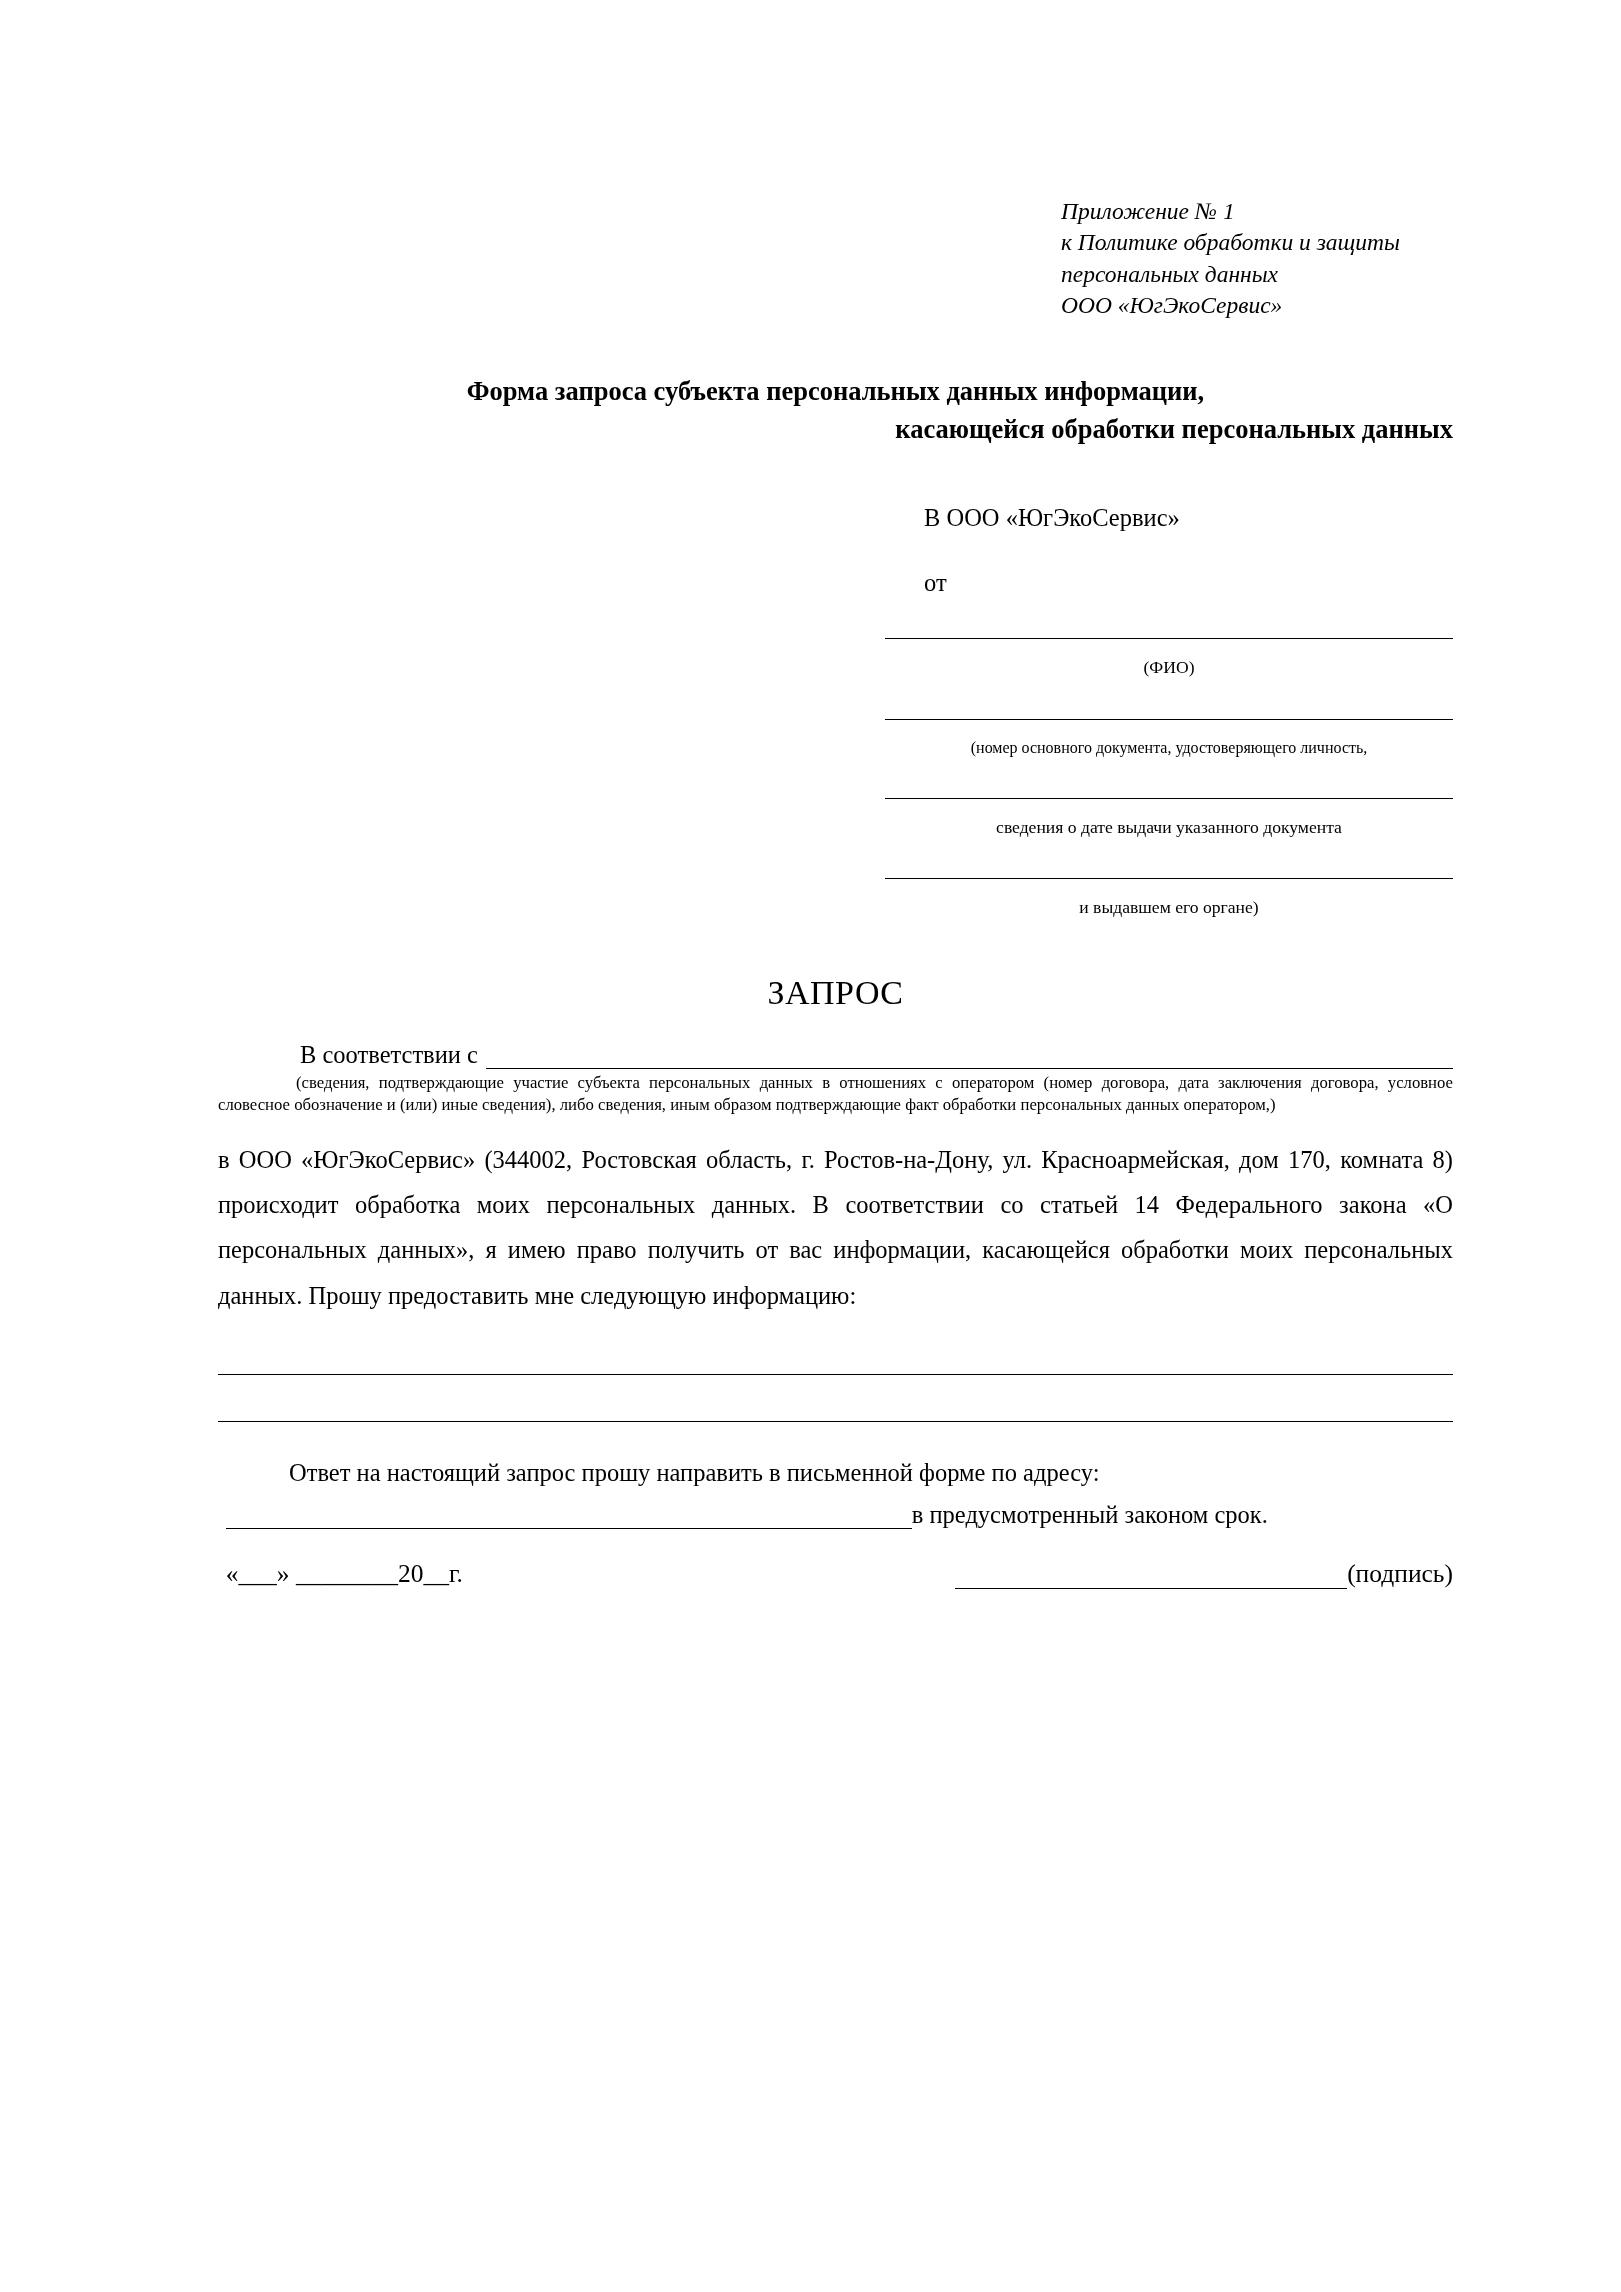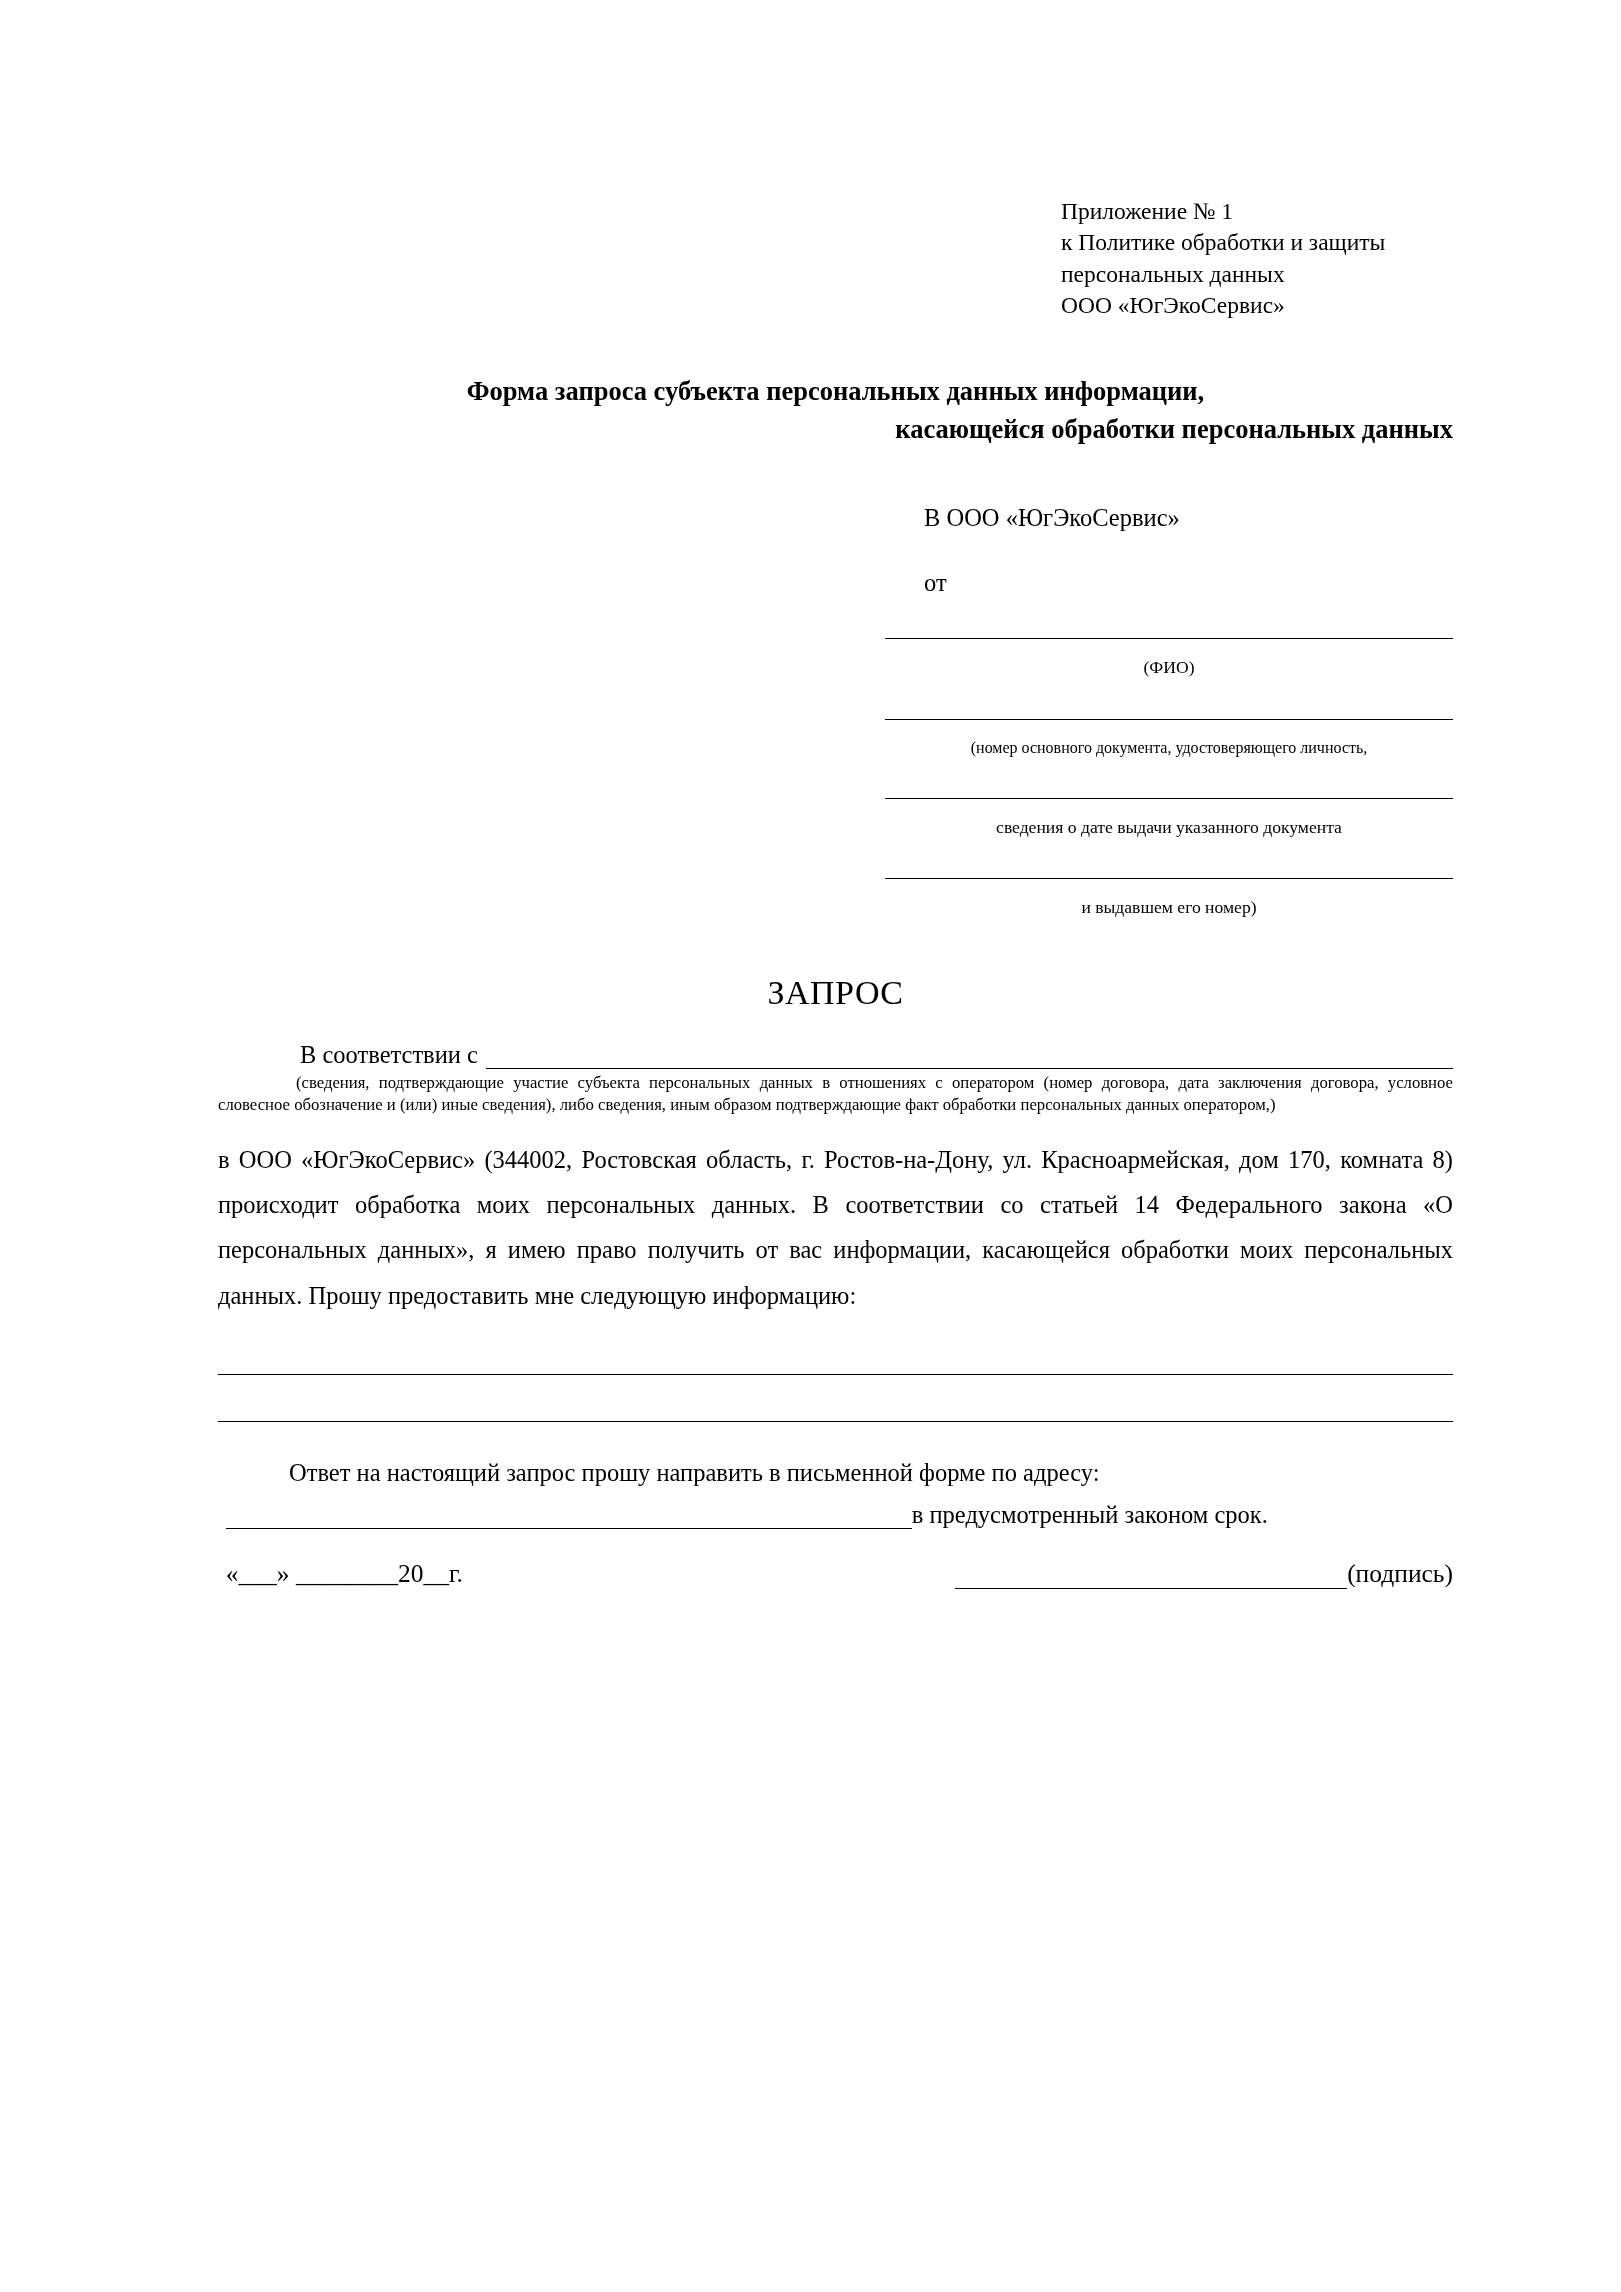--- a/index.html
+++ b/index.html
@@ -32,20 +32,21 @@
 
   
   .header-block {
     margin-left: 843px;
     width: 392px;
     font-size: 23.5px;
     line-height: 1.33;
   }
   .header-block div {
     white-space: nowrap;
+    font-style: italic;
   }
 
   
   .doc-title {
     margin-top: 51px;
     text-align: center;
     font-weight: bold;
     font-size: 26.5px;
     line-height: 1.45;
   }
@@ -199,21 +200,21 @@
         <div class="fill-caption small">(номер основного документа, удостоверяющего личность,</div>
       </div>
 
       <div class="slot">
         <div class="fill-line"></div>
         <div class="fill-caption">сведения о дате выдачи указанного документа</div>
       </div>
 
       <div class="slot">
         <div class="fill-line"></div>
-        <div class="fill-caption">и выдавшем его номер)</div>
+        <div class="fill-caption">и выдавшем его органе)</div>
       </div>
     </div>
 
     <div class="zapros">ЗАПРОС</div>
 
     <div class="inline-row">
       <span class="lbl">В соответствии с</span>
       <span class="rule"></span>
     </div>
 

